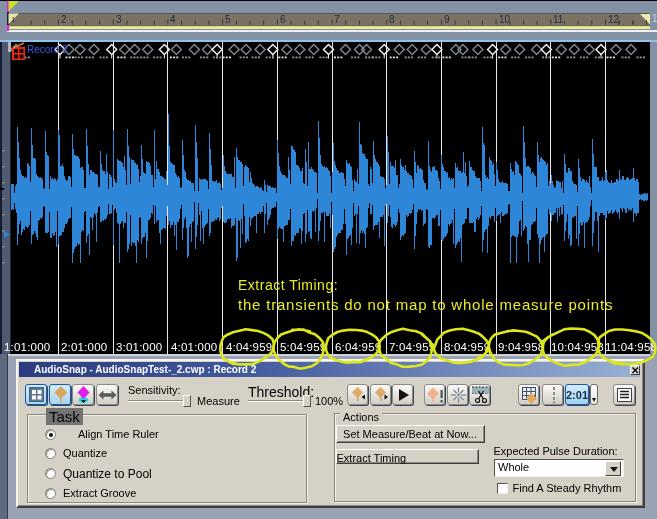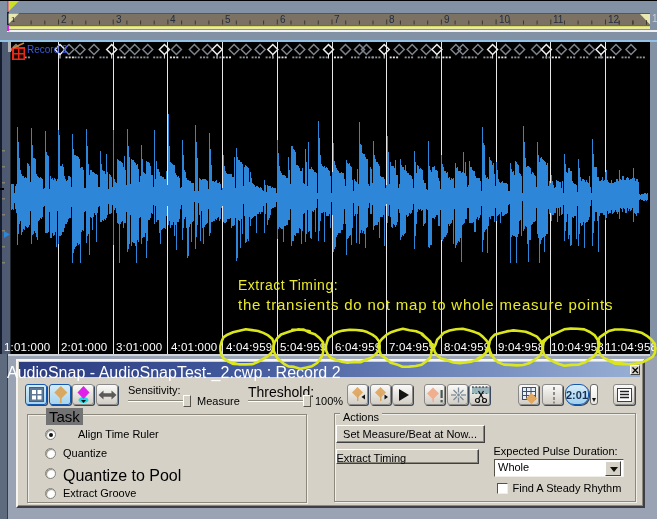--- a/index.html
+++ b/index.html
@@ -34,21 +34,21 @@
 <div class="abs" style="left:7px;top:25px;width:1.5px;height:6px;background:#e020e0"></div>
 <svg class="abs" style="left:0;top:0" width="657" height="40">
     <path d="M8.5 1H19L8.5 11.5Z" fill="#ccdf28"></path>
     <path d="M8.5 13.5H19L8.5 24Z" fill="#e8e8b0"></path>
     <text x="11" y="22" font-size="8" fill="#3a342a" font-family="Liberation Sans">1</text>
     <path d="M640 14H650V24.5Z" fill="#e8e8b0" transform="translate(0,0)"></path>
   </svg>
 
 <div class="abs" style="left:15.5px;top:359px;width:629px;height:149px;background:#d5d1c7;border-top:2px solid #f7f5f0;border-left:2px solid #f7f5f0;border-right:2px solid #3e3e44;border-bottom:2px solid #3e3e44;box-shadow:inset -1px -1px 0 #8a877d"></div>
 <div class="abs" style="left:18.5px;top:362px;width:621.5px;height:14.5px;background:linear-gradient(90deg,#2c3c80,#41589c 35%,#98b0d4)"></div>
-<div class="abs" style="left:7px;top:363.5px;font-size:16px;font-weight:normal;color:#fff">AudioSnap - AudioSnapTest-_2.cwp : Record 2</div>
+<div class="abs" style="left:34px;top:363.5px;font-size:10px;font-weight:bold;color:#fff">AudioSnap - AudioSnapTest-_2.cwp : Record 2</div>
 <div class="abs" style="left:629.5px;top:364.5px;width:10.5px;height:10.5px;background:#d5d1c7;border-top:1px solid #fff;border-left:1px solid #fff;border-right:1px solid #404040;border-bottom:1px solid #404040;">
     <svg width="9" height="9" style="position:absolute;left:0;top:0">
       <path d="M1.5 1.5L7 7M7 1.5L1.5 7" stroke="#000" stroke-width="1.3"></path>
     </svg>
   </div>
 <div style="position:absolute;left:25px;top:384px;width:22px;height:21px;background:linear-gradient(#d6ecf8,#a6d4ee);border:1px solid #1458b0;border-radius:3px;box-shadow:1px 1px 0 #3a485c"><svg width="21" height="20">
       <rect x="3.5" y="2.5" width="14" height="14" fill="#5d7894" stroke="#45607c"></rect>
       <rect x="6" y="5" width="4" height="4" fill="#fff"></rect>
       <rect x="11.5" y="5" width="4" height="4" fill="#fff"></rect>
       <rect x="6" y="10.5" width="4" height="4" fill="#fff"></rect>
@@ -117,21 +117,21 @@
       <path d="M12.5 8L18 13.5L12.5 19L7 13.5Z" fill="#e0a860"></path>
     </svg></div>
 <div style="position:absolute;left:541.5px;top:384px;width:21px;height:21px;background:linear-gradient(#fbfaf8,#d2cec4);border:1px solid #8a8a8a;border-radius:3px;box-shadow:1px 1px 0 #3a485c"><svg width="21" height="20">
       <g fill="#8a8a8a">
         <rect x="10" y="2" width="2" height="3"></rect>
         <rect x="10" y="7" width="2" height="3"></rect>
         <rect x="10" y="12" width="2" height="3"></rect>
         <rect x="10" y="16.5" width="2" height="2"></rect>
       </g>
     </svg></div>
-<div style="position:absolute;left:565px;top:384px;width:24px;height:21px;background:linear-gradient(#d6ecf8,#a0d0ee);border:1px solid #1458b0;border-radius:9px;box-shadow:1px 1px 0 #3a485c;color:#143050;font-weight:bold;font-size:11px;text-align:center;line-height:20px">2:01</div>
+<div style="position:absolute;left:565px;top:384px;width:24px;height:21px;background:linear-gradient(#d6ecf8,#a0d0ee);border:1px solid #1458b0;border-radius:3px;box-shadow:1px 1px 0 #3a485c;color:#143050;font-weight:bold;font-size:11px;text-align:center;line-height:20px">2:01</div>
 <div style="position:absolute;left:590px;top:384px;width:8px;height:21px;background:linear-gradient(#ffffff,#e8e6e0);border:1px solid #6a6a6a;border-radius:3px">
     <div style="position:absolute;left:0.5px;bottom:0.5px;width:0;height:0;border:2.8px solid transparent;border-top:4px solid #101010"></div>
   </div>
 <div style="position:absolute;left:613px;top:384px;width:22px;height:21px;background:linear-gradient(#fbfaf8,#d2cec4);border:1px solid #8a8a8a;border-radius:3px;box-shadow:1px 1px 0 #3a485c"><svg width="21" height="20">
       <rect x="3.5" y="3.5" width="14" height="13" fill="#fff" stroke="#404040"></rect>
       <path d="M6 6.5H15M6 9.5H15M6 12.5H15" stroke="#202020" stroke-width="1.4"></path>
     </svg></div>
 
 <div class="abs" style="left:128px;top:383.5px;font-size:11px;color:#000">Sensitivity:</div>
 <div class="abs" style="left:128px;top:400px;width:62px;height:2px;background:#8a877d;border-bottom:1px solid #fff"></div>
@@ -144,21 +144,21 @@
 
 <div class="abs" style="left:26.5px;top:414px;width:280.5px;height:88.5px;border:1px solid #8c887c;box-shadow:1px 1px 0 #f0eee8,inset 1px 1px 0 #f0eee8"></div>
 <div class="abs" style="left:46px;top:408px;background:#737373;padding:0 3px;font-size:15px;color:#000">Task</div>
 <div style="position:absolute;left:45px;top:428.5px;width:11px;height:11px;border-radius:50%;background:#fff;border:1px solid #808078;box-shadow:inset 1px 1px 1px #909088">
     <div style="position:absolute;left:3px;top:3px;width:4px;height:4px;border-radius:50%;background:#101010"></div>
   </div>
 <div style="position:absolute;left:78px;top:427.5px;font-size:11px;color:#000">Align Time Ruler</div>
 <div style="position:absolute;left:45px;top:448px;width:11px;height:11px;border-radius:50%;background:#fff;border:1px solid #808078;box-shadow:inset 1px 1px 1px #909088"></div>
 <div style="position:absolute;left:63px;top:447px;font-size:11px;color:#000">Quantize</div>
 <div style="position:absolute;left:45px;top:467.7px;width:11px;height:11px;border-radius:50%;background:#fff;border:1px solid #808078;box-shadow:inset 1px 1px 1px #909088"></div>
-<div style="position:absolute;left:63px;top:466.7px;font-size:16px;color:#000">Quantize to Pool</div>
+<div style="position:absolute;left:63px;top:466.7px;font-size:12px;color:#000">Quantize to Pool</div>
 <div style="position:absolute;left:45px;top:487.5px;width:11px;height:11px;border-radius:50%;background:#fff;border:1px solid #808078;box-shadow:inset 1px 1px 1px #909088"></div>
 <div style="position:absolute;left:63px;top:486.5px;font-size:11px;color:#000">Extract Groove</div>
 
 <div class="abs" style="left:334px;top:413px;width:302px;height:89px;border:1px solid #8c887c;box-shadow:1px 1px 0 #f0eee8,inset 1px 1px 0 #f0eee8"></div>
 <div class="abs" style="left:340px;top:407px;background:#d5d1c7;padding:4px 3px;font-size:11px;color:#000">Actions</div>
 <div class="abs" style="left:335.5px;top:424.5px;width:149px;height:18px;background:#d5d1c7;border-top:1px solid #fff;border-left:1px solid #fff;border-right:1px solid #404040;border-bottom:1px solid #404040;box-shadow:inset -1px -1px 0 #8a877d;font-size:11px;text-align:center;line-height:17px;color:#000">Set Measure/Beat at Now...</div>
 <div class="abs" style="left:335.5px;top:449px;width:143px;height:15px;background:#d5d1c7;border-top:1px solid #fff;border-left:1px solid #fff;border-right:1px solid #404040;border-bottom:1px solid #404040;box-shadow:inset -1px -1px 0 #8a877d;font-size:11px;text-align:left;line-height:17px;color:#000">Extract Timing</div>
 <div class="abs" style="left:493.5px;top:445px;font-size:11px;color:#000">Expected Pulse Duration:</div>
 <div class="abs" style="left:493.5px;top:458.5px;width:130px;height:18.5px;background:#fff;border-top:1.5px solid #55524a;border-left:1.5px solid #55524a;border-right:1.5px solid #f0eee8;border-bottom:1.5px solid #f0eee8"></div>
 <div class="abs" style="left:498px;top:461px;font-size:11px;color:#000">Whole</div>

